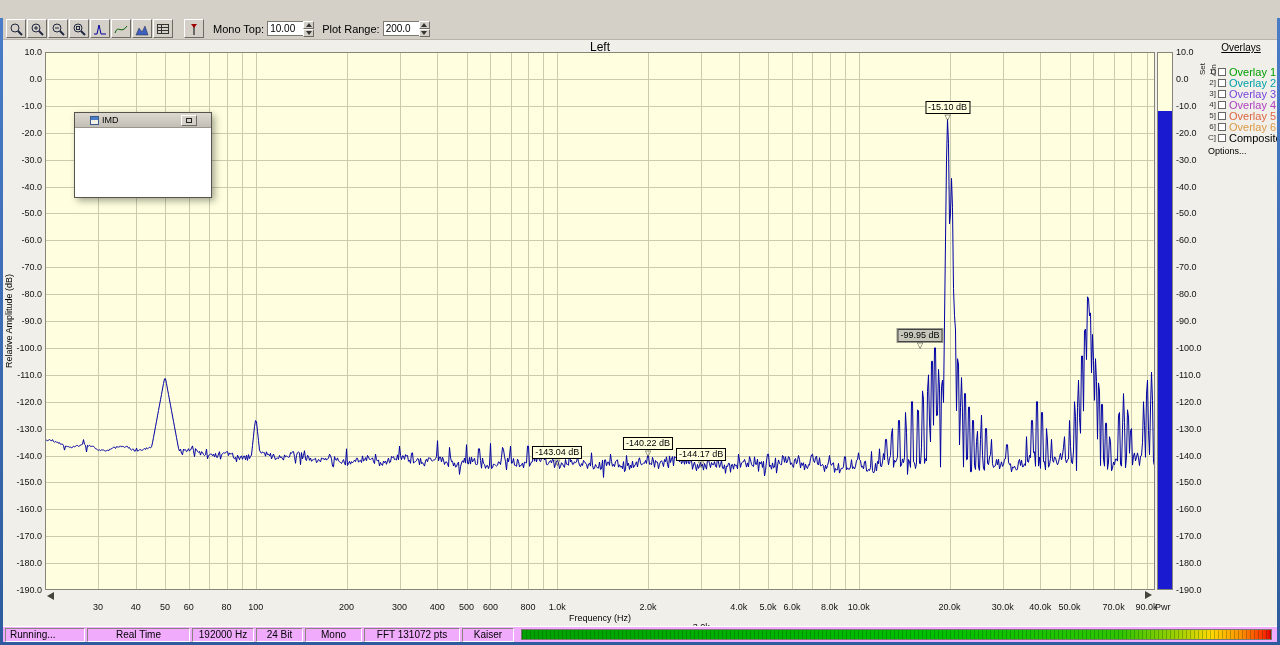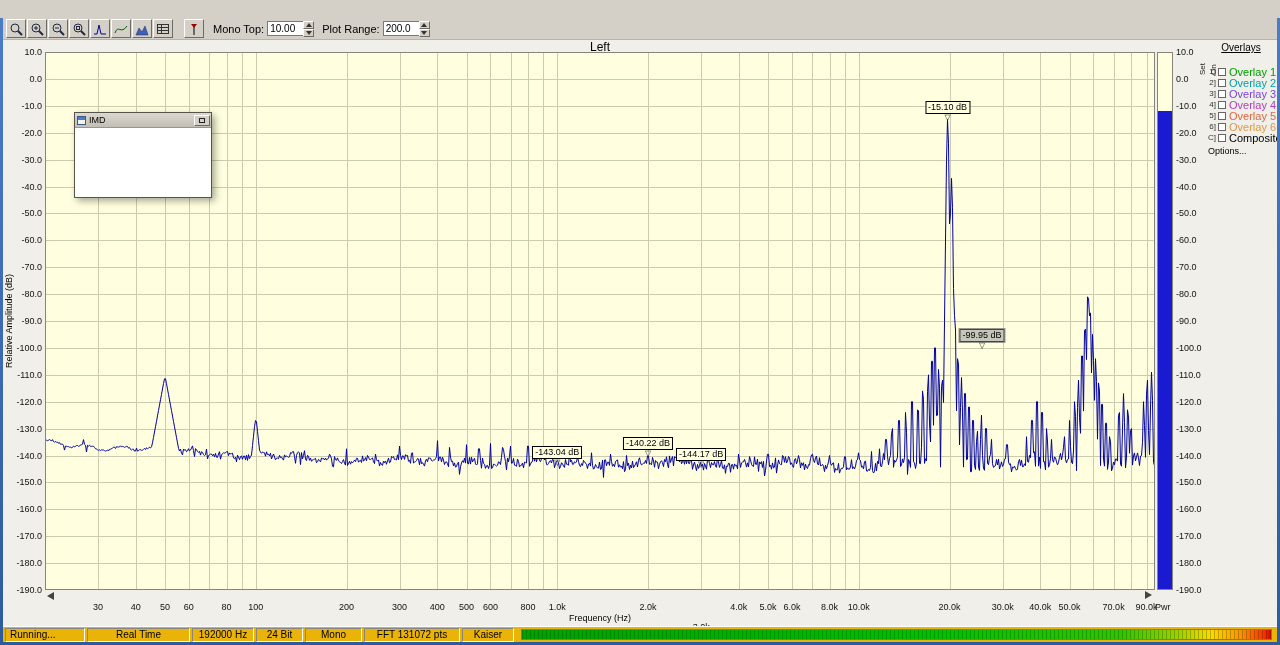--- a/index.html
+++ b/index.html
@@ -61,39 +61,39 @@
   
   .marker{position:absolute;transform:translateX(-50%);text-align:center;z-index:5;}
   .mbox{display:inline-block;border:1px solid #000;background:#ffffdf;font-size:9px;
     line-height:11px;padding:0 2px;white-space:nowrap;}
   .marker.sel .mbox{background:#c6c6ba;border:1px solid #444;box-shadow:0 0 0 1px #9a9a8e;}
   .marrow{font-size:8px;line-height:7px;color:#333;}
   
   .imd{position:absolute;left:74px;top:112px;width:138px;height:86px;background:#fff;
     border:1px solid #55554d;box-shadow:3px 3px 7px rgba(0,0,0,.35);z-index:10;}
   .imd-title{height:15px;background:linear-gradient(180deg,#dcd8d0,#c2beb6);display:flex;
-    align-items:center;padding:0 1px;border-bottom:1px solid #9a968e;}
+    align-items:center;padding:0 14px;border-bottom:1px solid #9a968e;}
   .imd-ico{width:9px;height:9px;border:1px solid #3a5a8a;background:linear-gradient(180deg,#4a7cc8 0 3px,#f4f2e8 3px);margin:0 3px 0 1px;}
   .imd-name{font-size:9px;color:#000;flex:1;}
   .imd-btn{width:16px;height:11px;background:#d4d0c8;border:1px solid;
     border-color:#ffffff #6e6a64 #6e6a64 #ffffff;display:flex;align-items:center;justify-content:center;}
   .imd-btn .box{width:6px;height:5px;border:1px solid #222;}
   .imd-value{height:69px;display:flex;align-items:center;justify-content:center;
     font-family:"DejaVu Sans",sans-serif;font-size:30px;color:#0a0a0a;}
   
   .ov-title{position:absolute;left:1205px;top:42px;width:72px;text-align:center;font-size:10px;
     color:#000;text-decoration:underline;}
   .vhdr{position:absolute;font-size:8px;color:#222;transform:rotate(-90deg);transform-origin:left bottom;white-space:nowrap;}
   .ovrow{position:absolute;left:1205px;height:11px;display:flex;align-items:center;}
   .ovidx{width:11px;font-size:8px;color:#333;text-align:right;margin-right:2px;}
   .ovchk{width:8px;height:8px;border:1px solid #666;background:#fff;margin-right:3px;flex:0 0 auto;}
   .ovlbl{font-size:11px;white-space:nowrap;}
   .ov-options{position:absolute;left:1208px;top:146px;font-size:9px;color:#000;}
   
-  .statusbar{position:absolute;left:3px;right:3px;bottom:3px;height:16px;background:#eab308;
+  .statusbar{position:absolute;left:3px;right:3px;bottom:3px;height:16px;background:#f0abfc;
     border-top:1px solid #ffffff;display:flex;align-items:flex-start;}
   .seg{height:14px;margin:1px 0 0 2px;border:1px solid;border-color:#8a867e #ffffff #ffffff #8a867e;
     font-size:10px;line-height:12px;padding:0 4px;color:#000;overflow:hidden;white-space:nowrap;}
   .meter{flex:1;height:11px;margin:2px 5px 0 7px;border:1px solid #7a7a72;position:relative;
     background:linear-gradient(90deg,#00a000 0%,#00c000 55%,#30c400 80%,#a8d000 88%,#ffd800 92%,#ff9000 96%,#ff3000 99%,#e00000 100%);}
   .meter::after{content:"";position:absolute;inset:0;
     background:repeating-linear-gradient(90deg,rgba(0,60,0,.28) 0 1px,transparent 1px 4px);}
 </style>
 </head>
 <body>
@@ -331,21 +331,21 @@
   <div class="pwr-bar">
     <div class="pwr-fill" id="pwr-fill" style="top: 58px; background: rgb(26, 26, 208);"></div>
   </div>
   <div class="pwr-lab">Pwr</div>
 
   <div class="scroll-arrow sa-left"></div>
   <div class="scroll-arrow sa-right"></div>
 
   <div id="markers-layer">
       <div class="marker" style="left: 947.607px; top: 96px;"><div class="mbox">-15.10 dB</div><div class="marrow">▽</div></div>
-      <div class="marker sel" style="left: 982px; top: 324px; text-align: center;"><div class="mbox">-99.95 dB</div><div class="marrow">▽</div></div>
+      <div class="marker sel" style="left: 920px; top: 324px; text-align: center;"><div class="mbox">-99.95 dB</div><div class="marrow">▽</div></div>
       <div class="marker" style="left: 557.288px; top: 441px;"><div class="mbox">-143.04 dB</div><div class="marrow">▽</div></div>
       <div class="marker" style="left: 648.057px; top: 432px;"><div class="mbox">-140.22 dB</div><div class="marrow">▽</div></div>
       <div class="marker" style="left: 701.154px; top: 443px;"><div class="mbox">-144.17 dB</div><div class="marrow">▽</div></div>
     </div>
 
   <div class="imd">
     <div class="imd-title">
       <div class="imd-ico"></div>
       <span class="imd-name">IMD</span>
       <div class="imd-btn">

